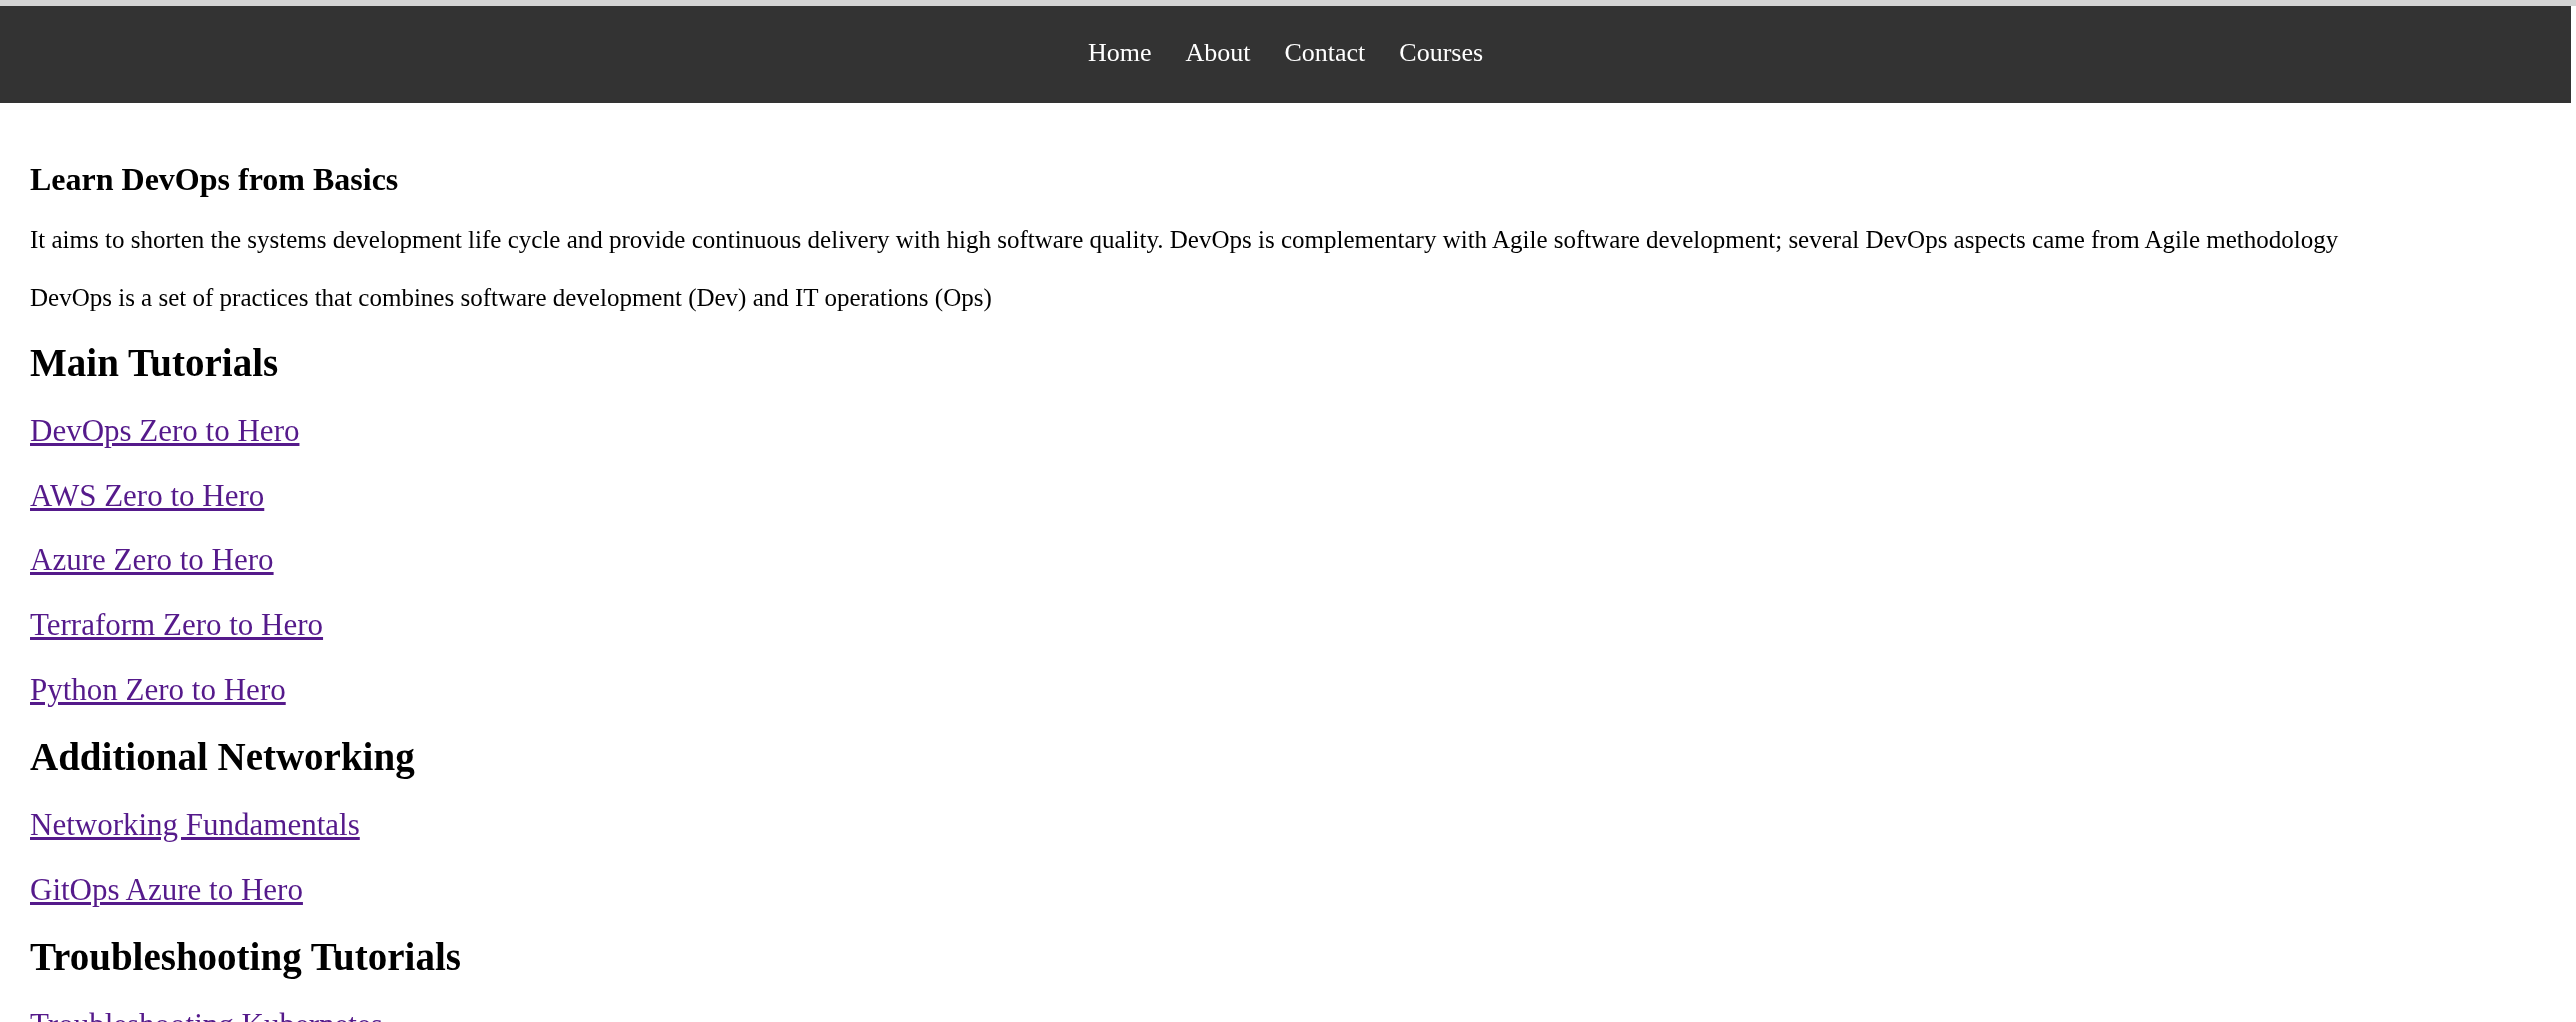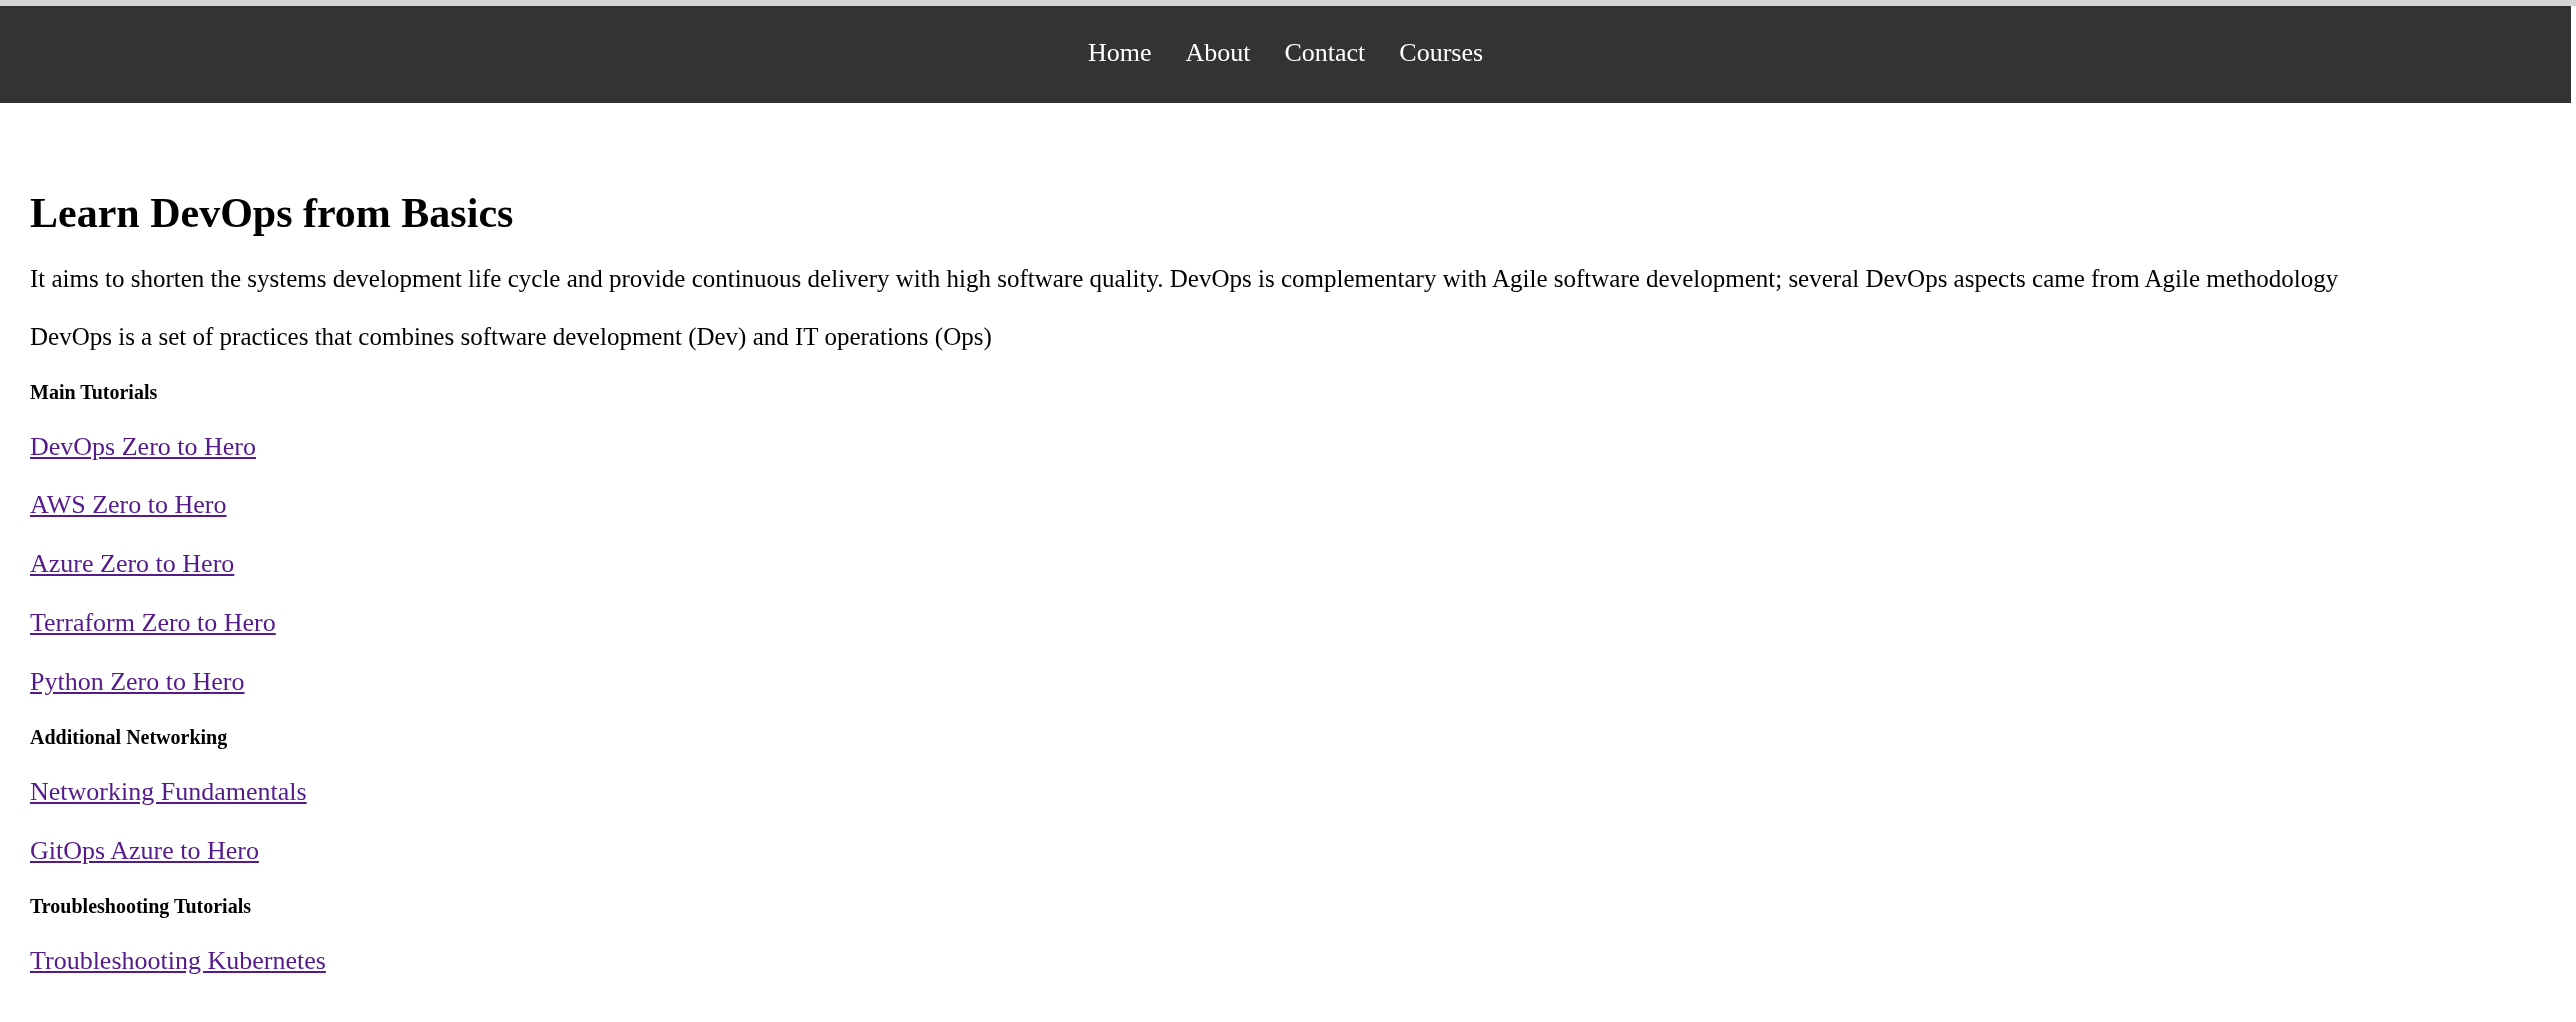--- a/index.html
+++ b/index.html
@@ -65,61 +65,61 @@
     position: absolute;
     top: 103px;
     left: 0;
     width: 2576px;
     padding: 0 30px;
     box-sizing: border-box;
   }
 
   h1.page-title {
     font-family: "Liberation Serif", "DejaVu Serif", serif;
-    font-size: 42px;
+    font-size: 32px;
     font-weight: bold;
     line-height: 1.05;
     color: #000000;
     margin: 0;
-    padding-top: 88px;
+    padding-top: 60px;
     letter-spacing: 0px;
   }
 
   p.intro {
     font-family: "Liberation Serif", "DejaVu Serif", serif;
     font-size: 25px;
     line-height: 1.15;
     color: #000000;
     margin: 0;
     padding-top: 29.5px;
     white-space: nowrap;
   }
 
   h2.section-title {
     font-family: "Liberation Serif", "DejaVu Serif", serif;
-    font-size: 20px;
+    font-size: 39px;
     font-weight: bold;
     line-height: 1.05;
     color: #000000;
     margin: 0;
     padding-top: 30px;
   }
 
   p.link-row {
     margin: 0;
     padding-top: 29px;
     line-height: 1.15;
   }
   p.link-row:first-of-type {
     padding-top: 32px;
   }
 
   a.tutorial-link {
     font-family: "Liberation Serif", "DejaVu Serif", serif;
-    font-size: 26px;
+    font-size: 31px;
     color: #551a8b;
     text-decoration: underline;
     white-space: nowrap;
   }
 </style>
 </head>
 <body>
 
 <div class="top-strip"></div>
 

